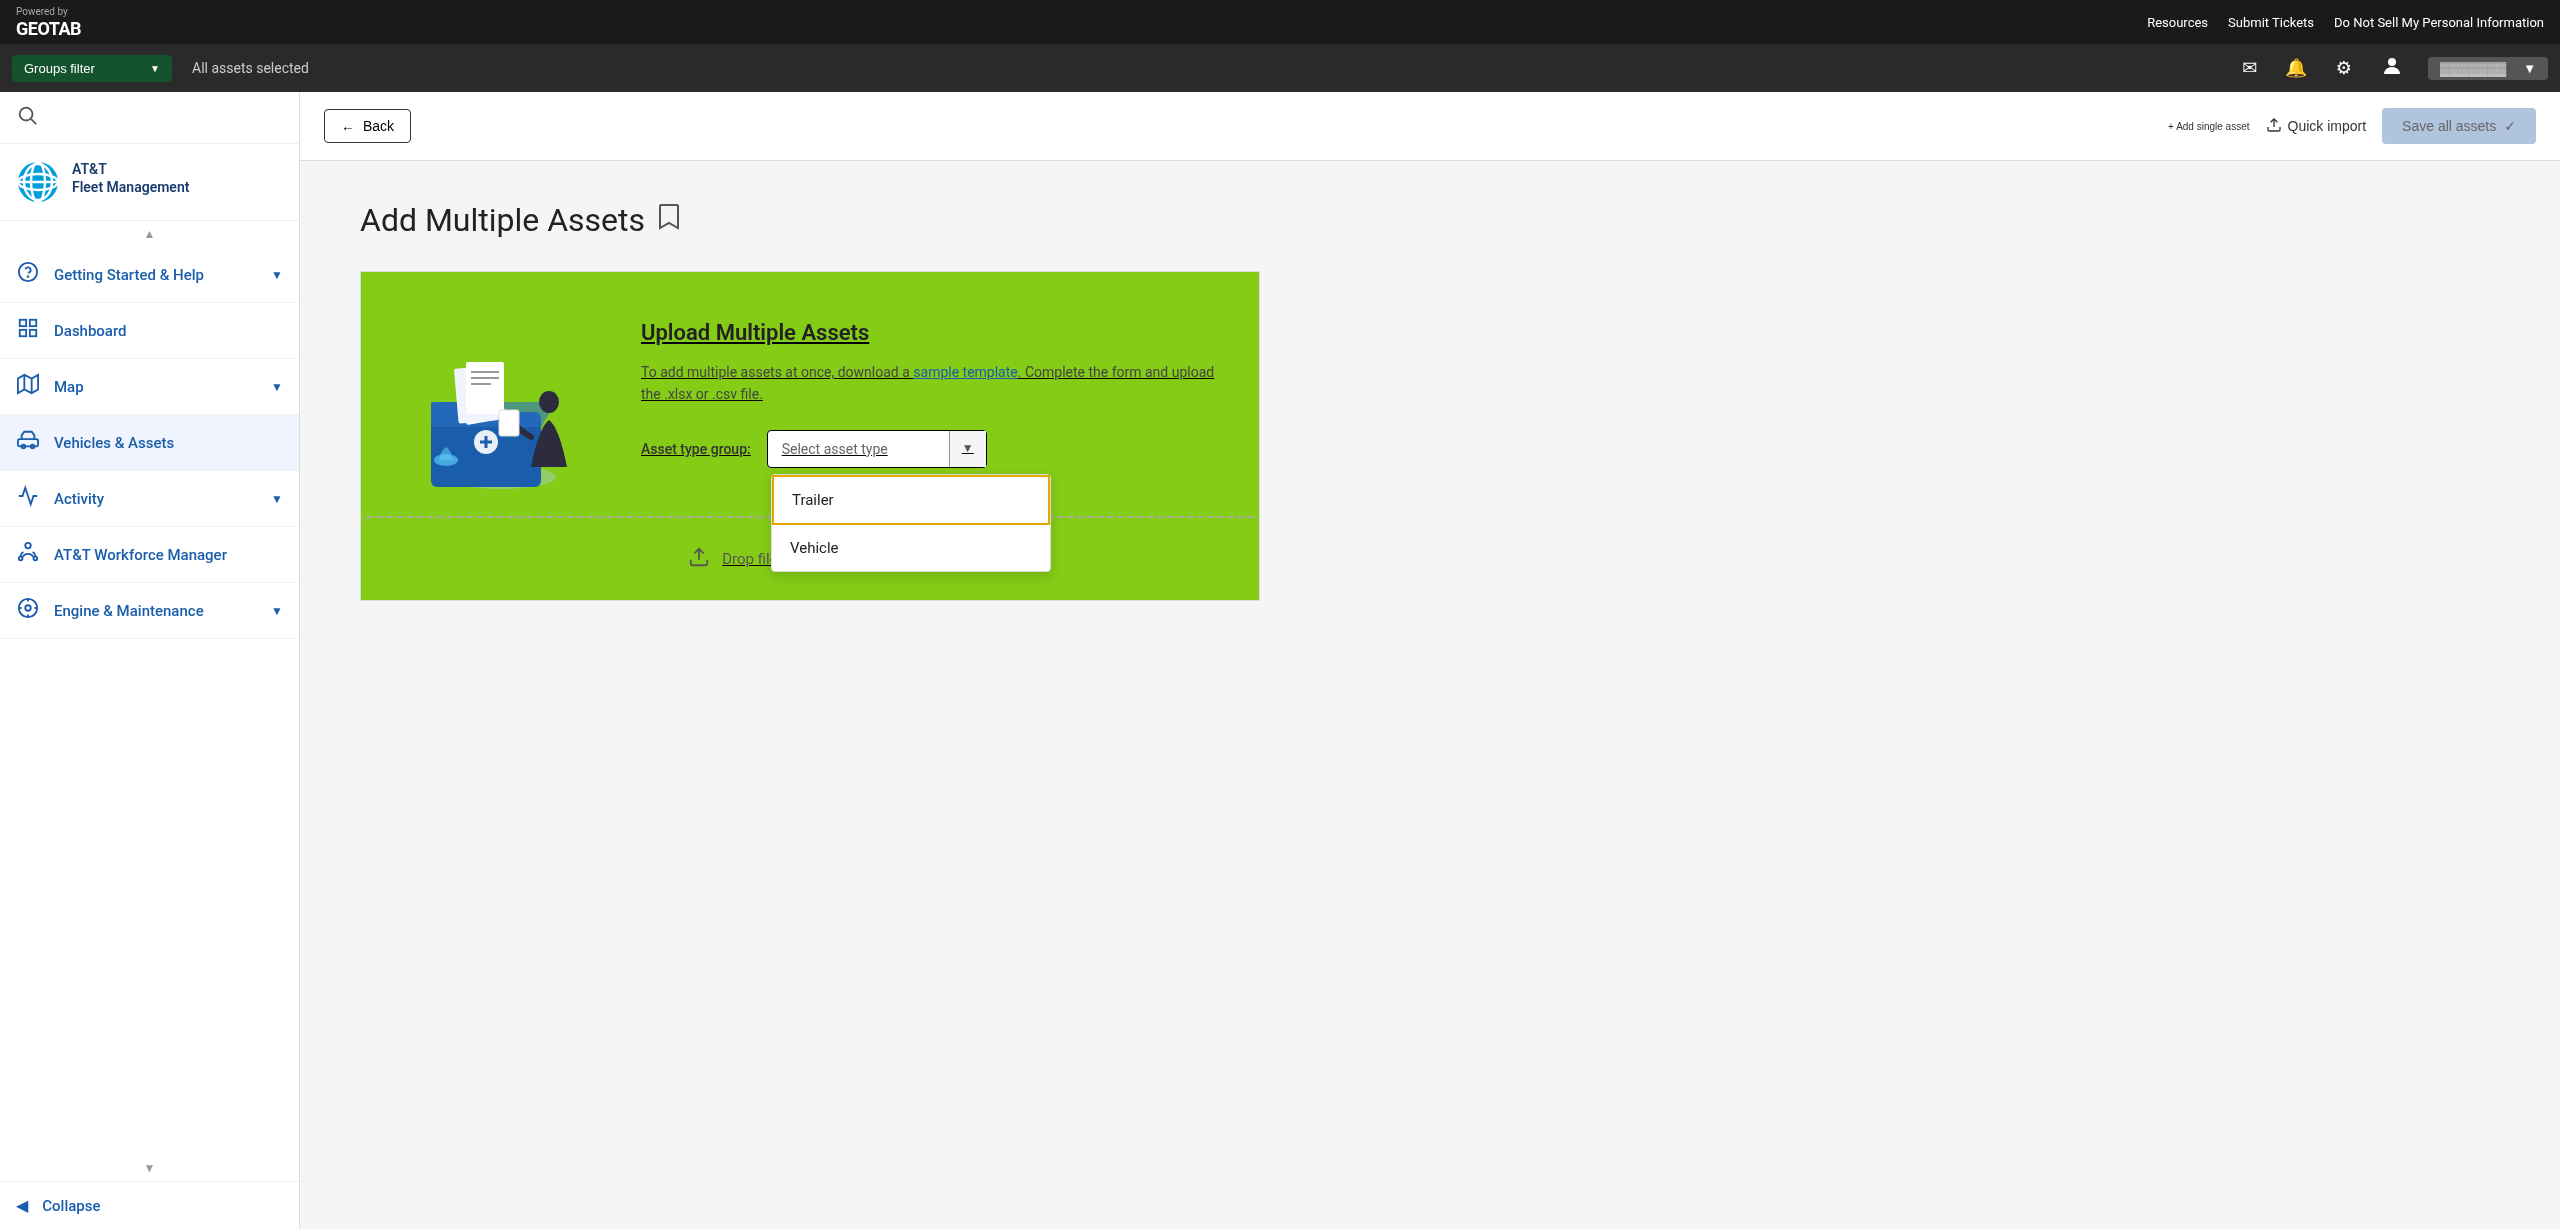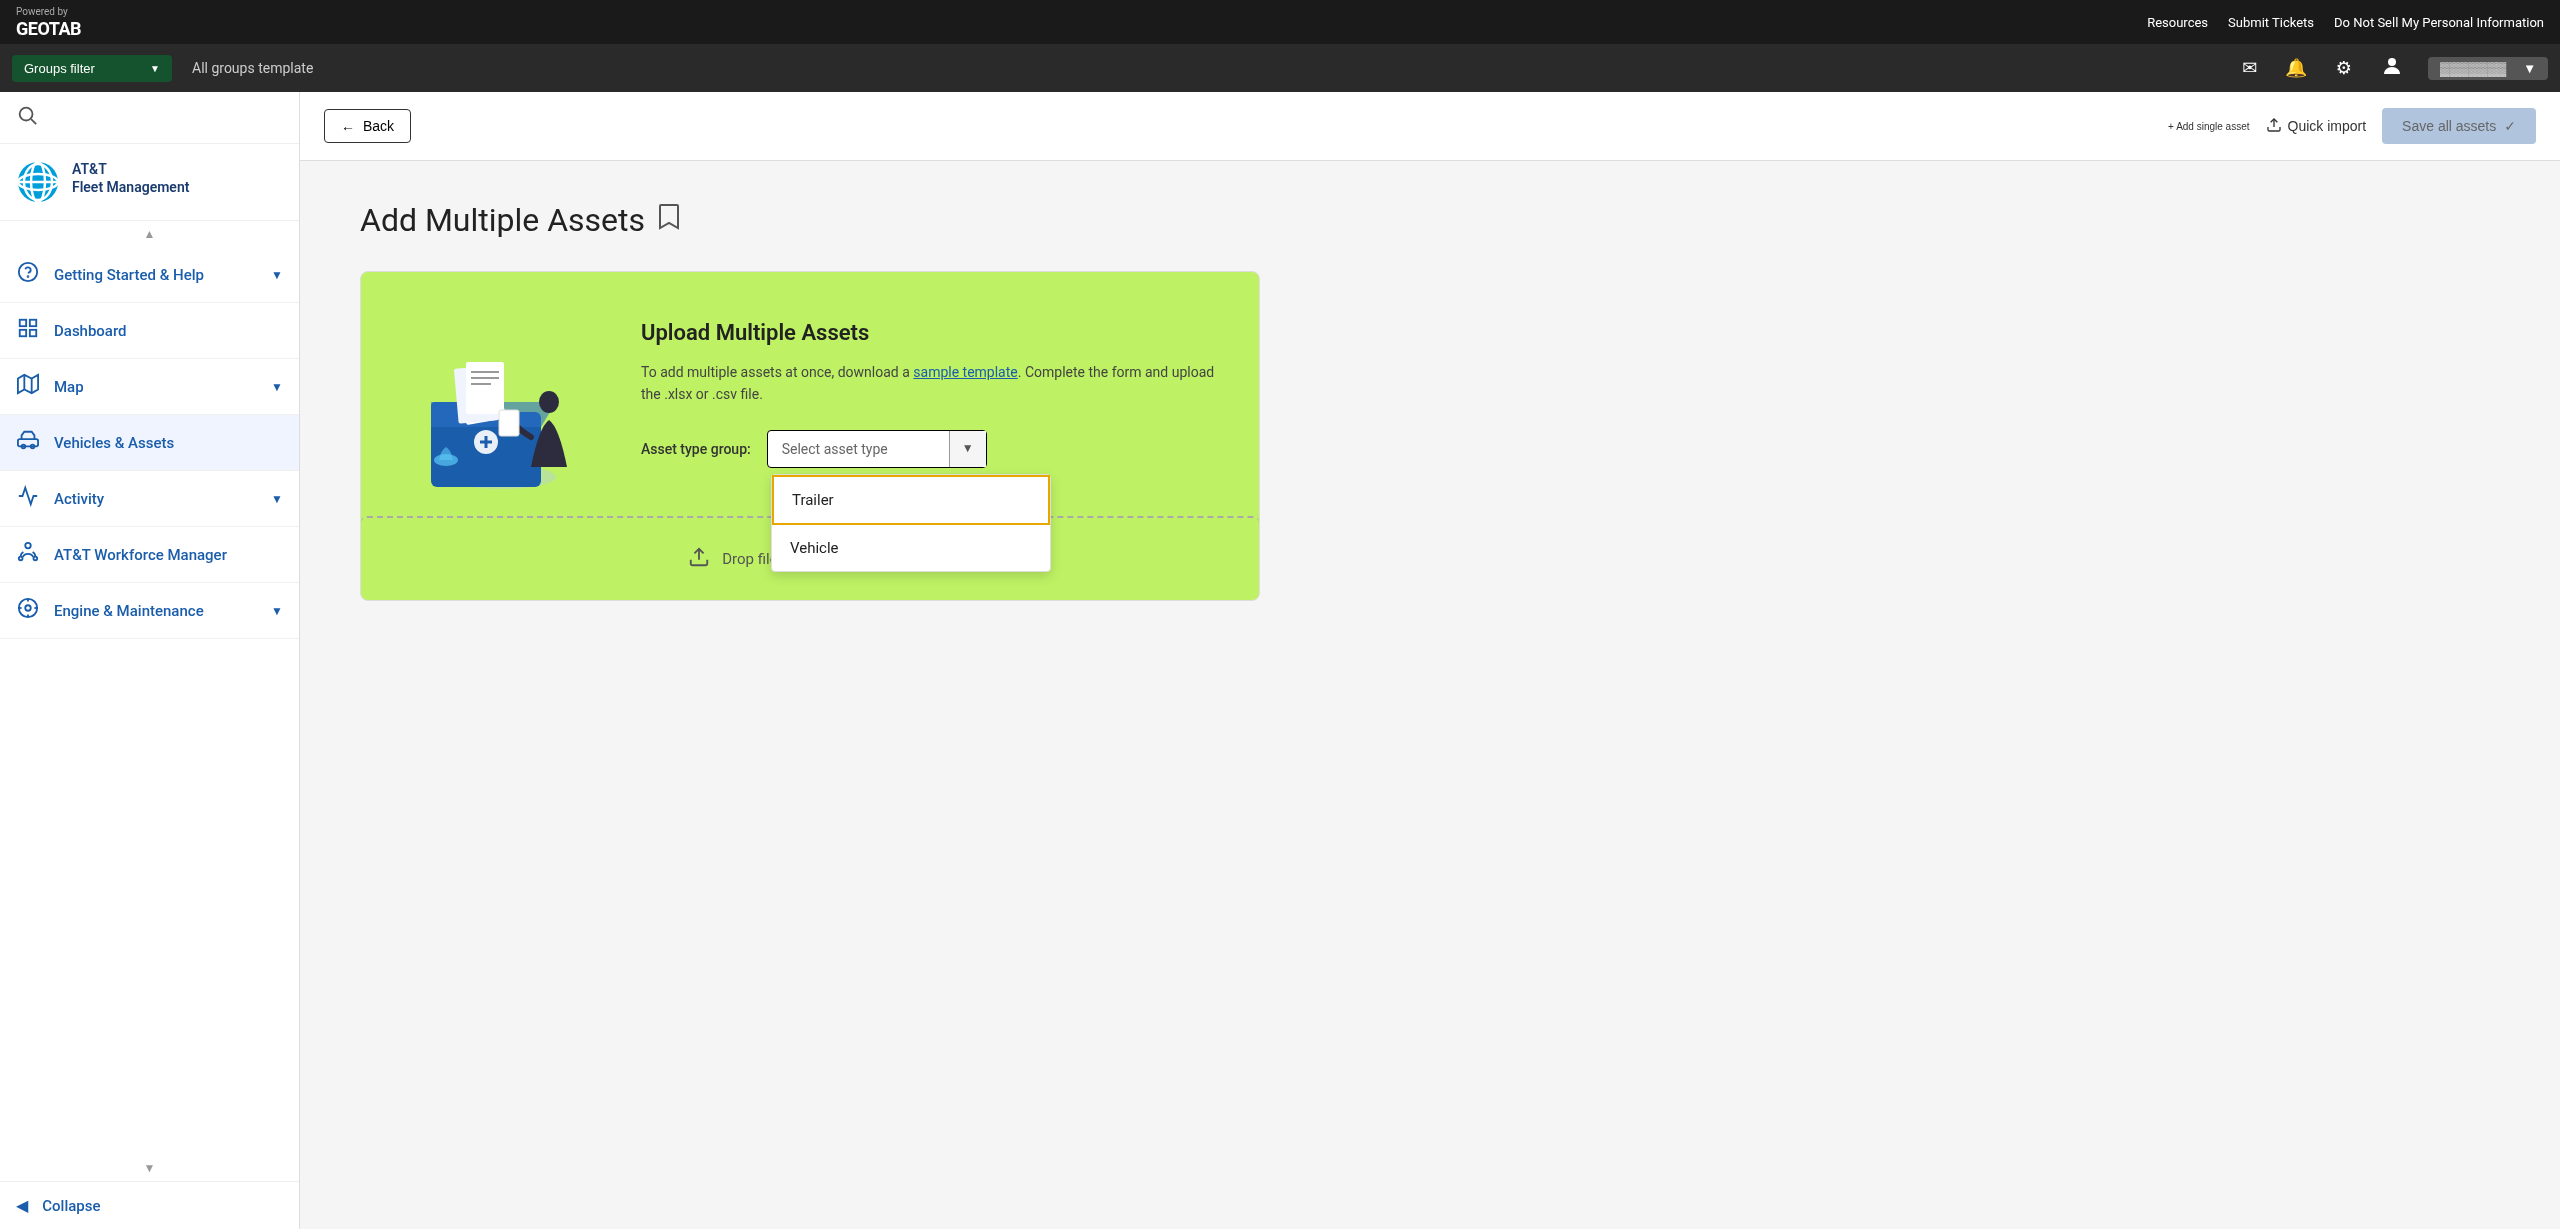--- a/index.html
+++ b/index.html
@@ -203,25 +203,26 @@
       font-weight: 400;
       color: #222;
       margin-bottom: 32px;
       display: flex;
       align-items: center;
       gap: 12px;
     }
 
     
     .upload-card {
-      background: #bef264;
-      border-radius: 8px;
+      background: #84cc16;
+      border-radius: 0;
       border: 1px solid #ddd;
       padding: 40px 40px 0 40px;
       max-width: 900px;
+      text-decoration: underline;
     }
     .upload-card-inner {
       display: flex;
       gap: 40px;
       align-items: flex-start;
     }
     .upload-illustration {
       min-width: 200px;
       width: 200px;
     }
@@ -336,21 +337,21 @@
     <a>Submit Tickets</a>
     <a>Do Not Sell My Personal Information</a>
   </div>
 </div>
 
 <div class="second-bar">
   <button class="groups-filter-btn">
     <span>Groups filter</span>
     <span class="chevron">▼</span>
   </button>
-  <span class="all-groups-text">All groups template</span>
+  <span class="all-groups-text">All assets selected</span>
   <div class="second-bar-icons">
     <button class="icon-btn">✉</button>
     <button class="icon-btn">🔔</button>
     <button class="icon-btn">⚙</button>
     <button class="icon-btn">
       <svg width="24" height="24" viewBox="0 0 24 24" fill="white">
         <circle cx="12" cy="8" r="4"></circle>
         <path d="M4 20c0-4 3.6-7 8-7s8 3 8 7"></path>
       </svg>
     </button>

